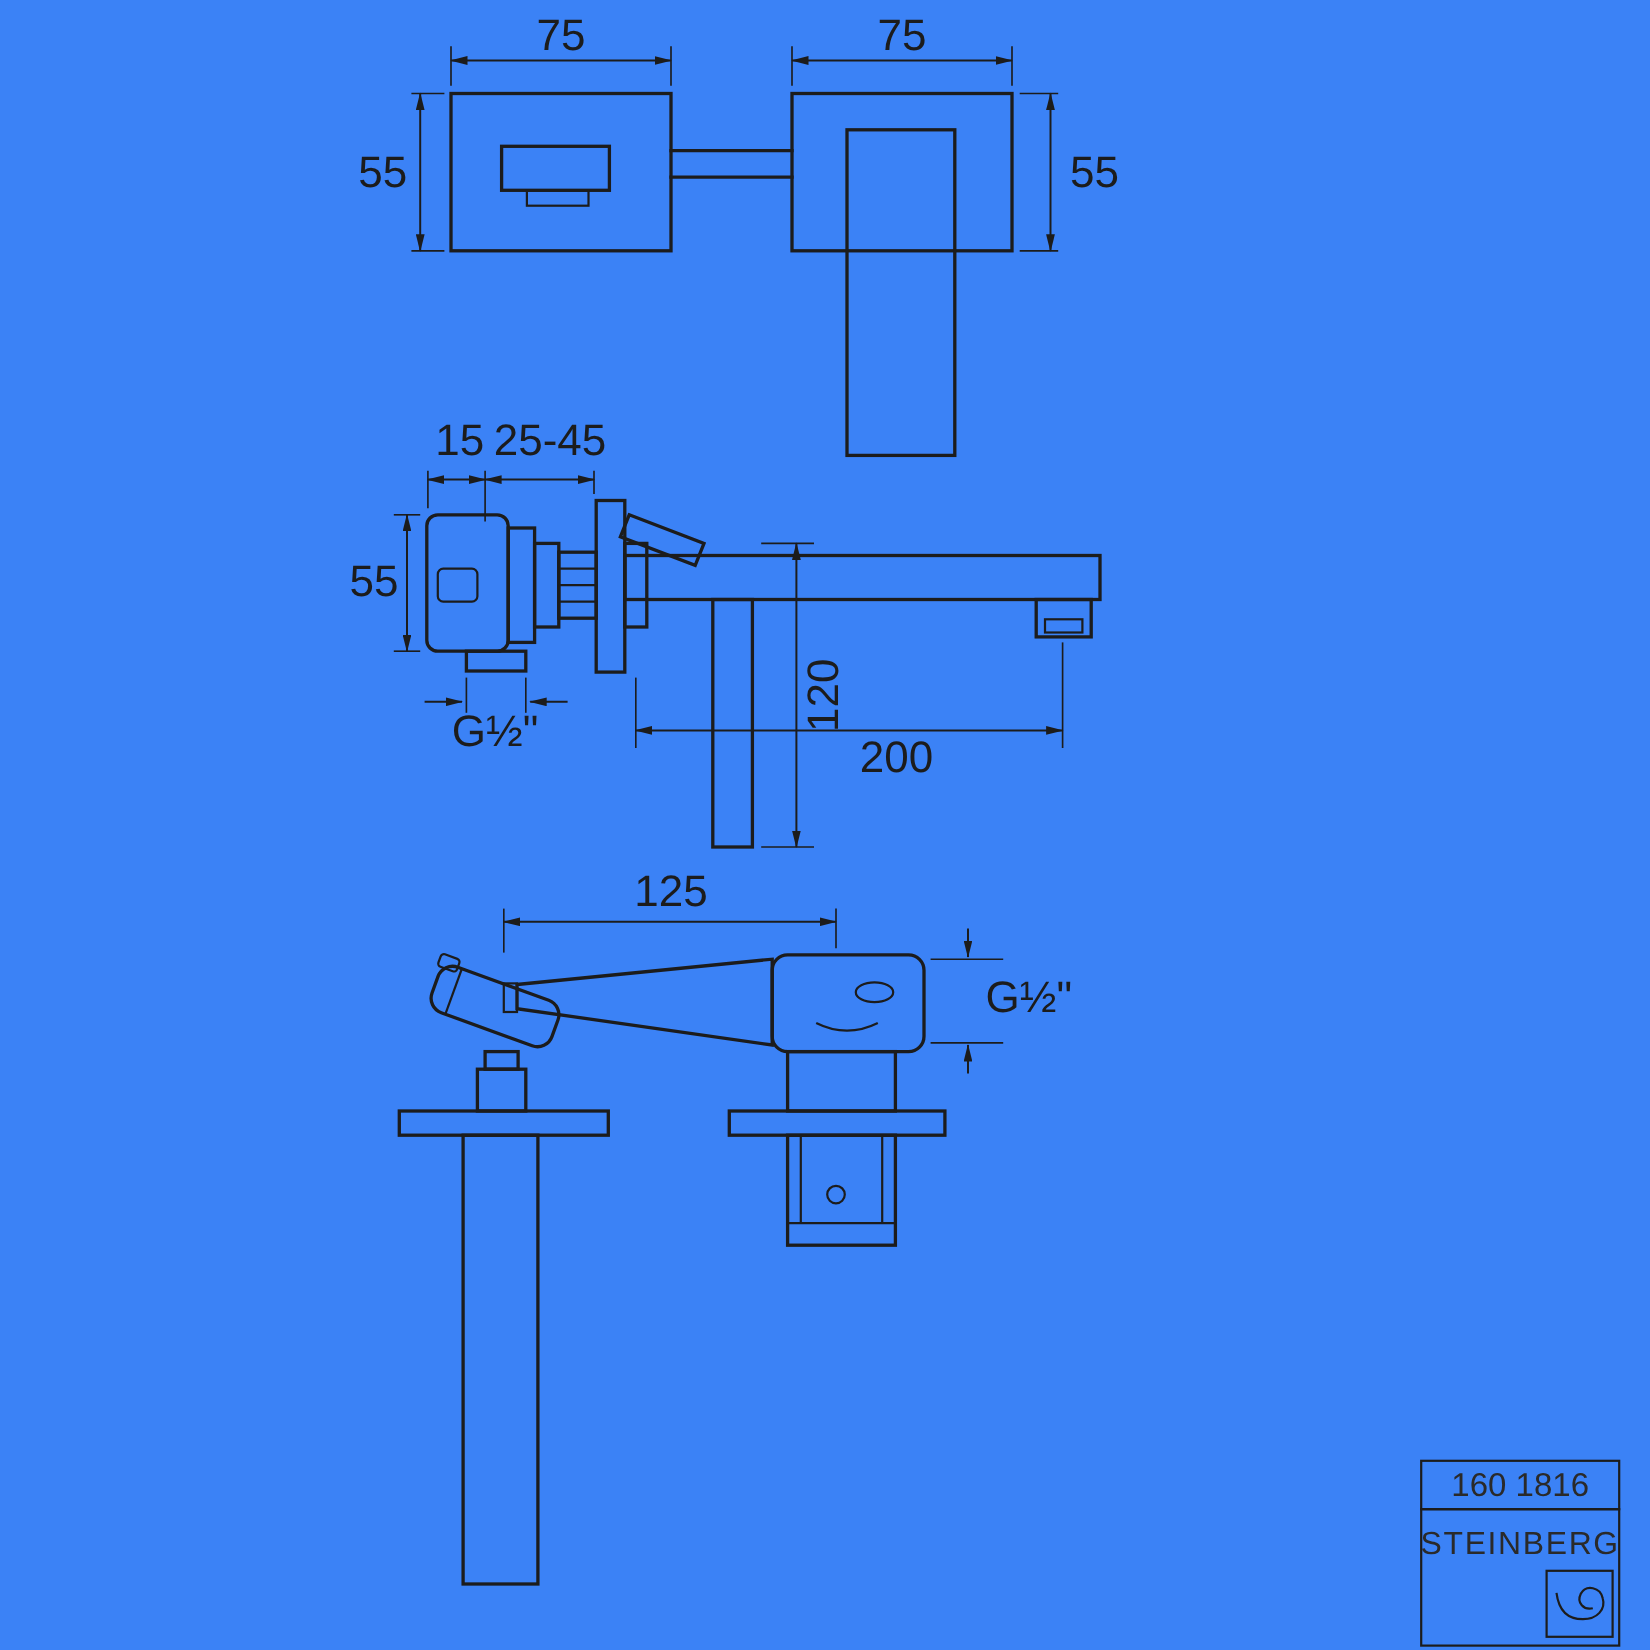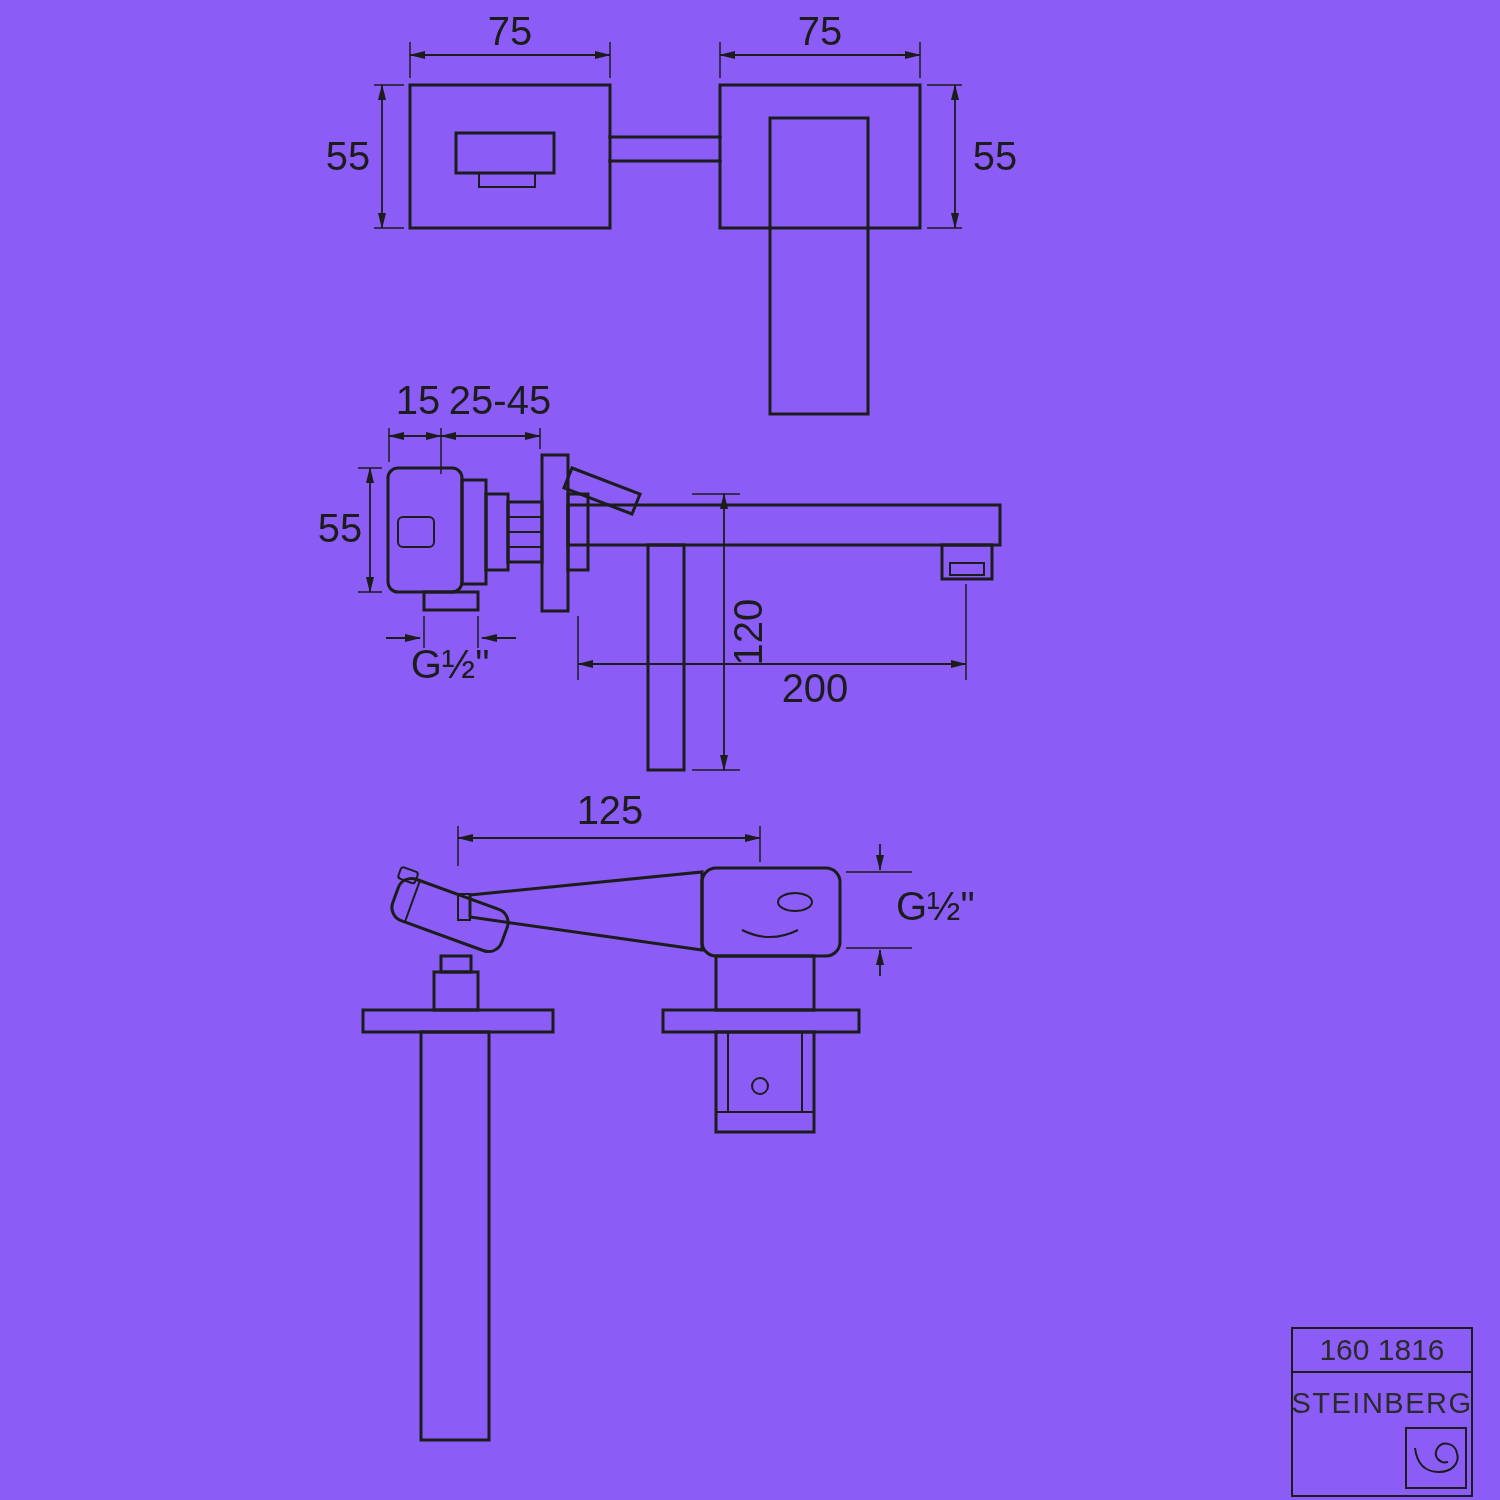--- a/index.html
+++ b/index.html
@@ -1,16 +1,16 @@
 <!DOCTYPE html>
 <html><head>
 <meta charset="utf-8">
 <style>
   html,body{margin:0;padding:0;background:#ffffff;}
-  .page{position:relative;width:1500px;height:1500px;background:#8b5cf6;
+  .page{position:relative;width:1500px;height:1500px;background:#3b82f6;
         font-family:"Liberation Sans", sans-serif;}
   svg{display:block;}
   .obj{fill:none;stroke:#1c1c1c;stroke-width:3;stroke-linejoin:miter;stroke-linecap:square;}
   .obj-thin{fill:none;stroke:#1c1c1c;stroke-width:2;}
   .dim{fill:none;stroke:#1c1c1c;stroke-width:1.8;}
   .ext{fill:none;stroke:#1c1c1c;stroke-width:1.5;}
   .dim-text{font-family:"Liberation Sans", sans-serif;font-size:40px;fill:#1c1c1c;}
   .tb-text{font-family:"Liberation Sans", sans-serif;font-size:30px;fill:#2a2a2a;}
   .tb-brand{font-family:"Liberation Sans", sans-serif;font-size:29px;fill:#2a2a2a;letter-spacing:1.5px;}
 </style>

